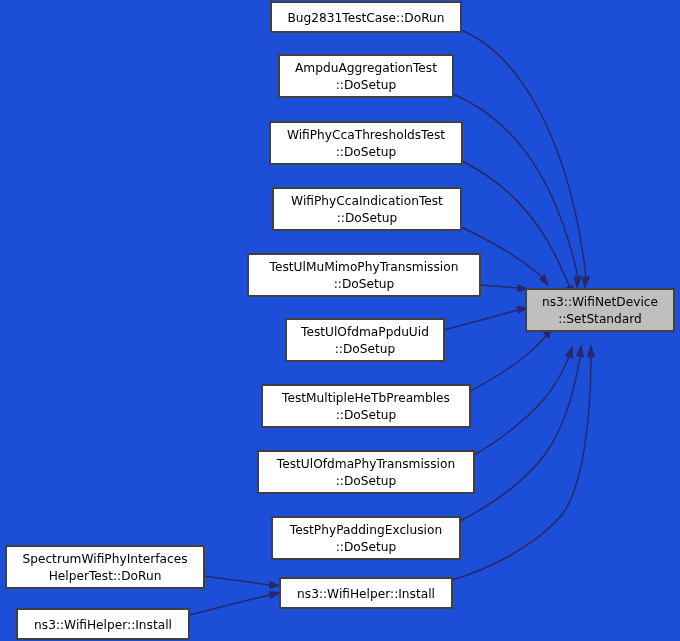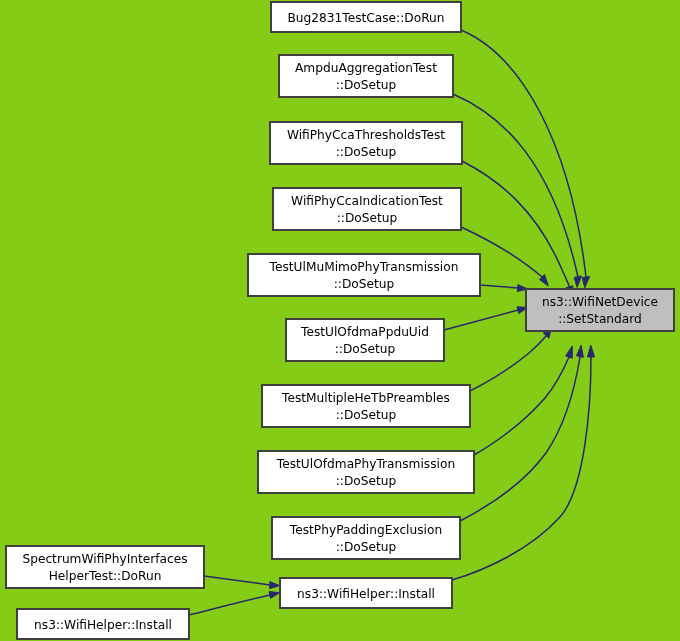--- a/index.html
+++ b/index.html
@@ -10,21 +10,21 @@
   body {
     font-family: "DejaVu Sans", "Liberation Sans", sans-serif;
     width: 680px;
     height: 641px;
     overflow: hidden;
   }
   #graph-root {
     position: relative;
     width: 680px;
     height: 641px;
-    background: #84cc16;
+    background: #1d4ed8;
   }
   #graph-svg {
     position: absolute;
     top: 0;
     left: 0;
     width: 680px;
     height: 641px;
     display: block;
   }
   .node-box {

